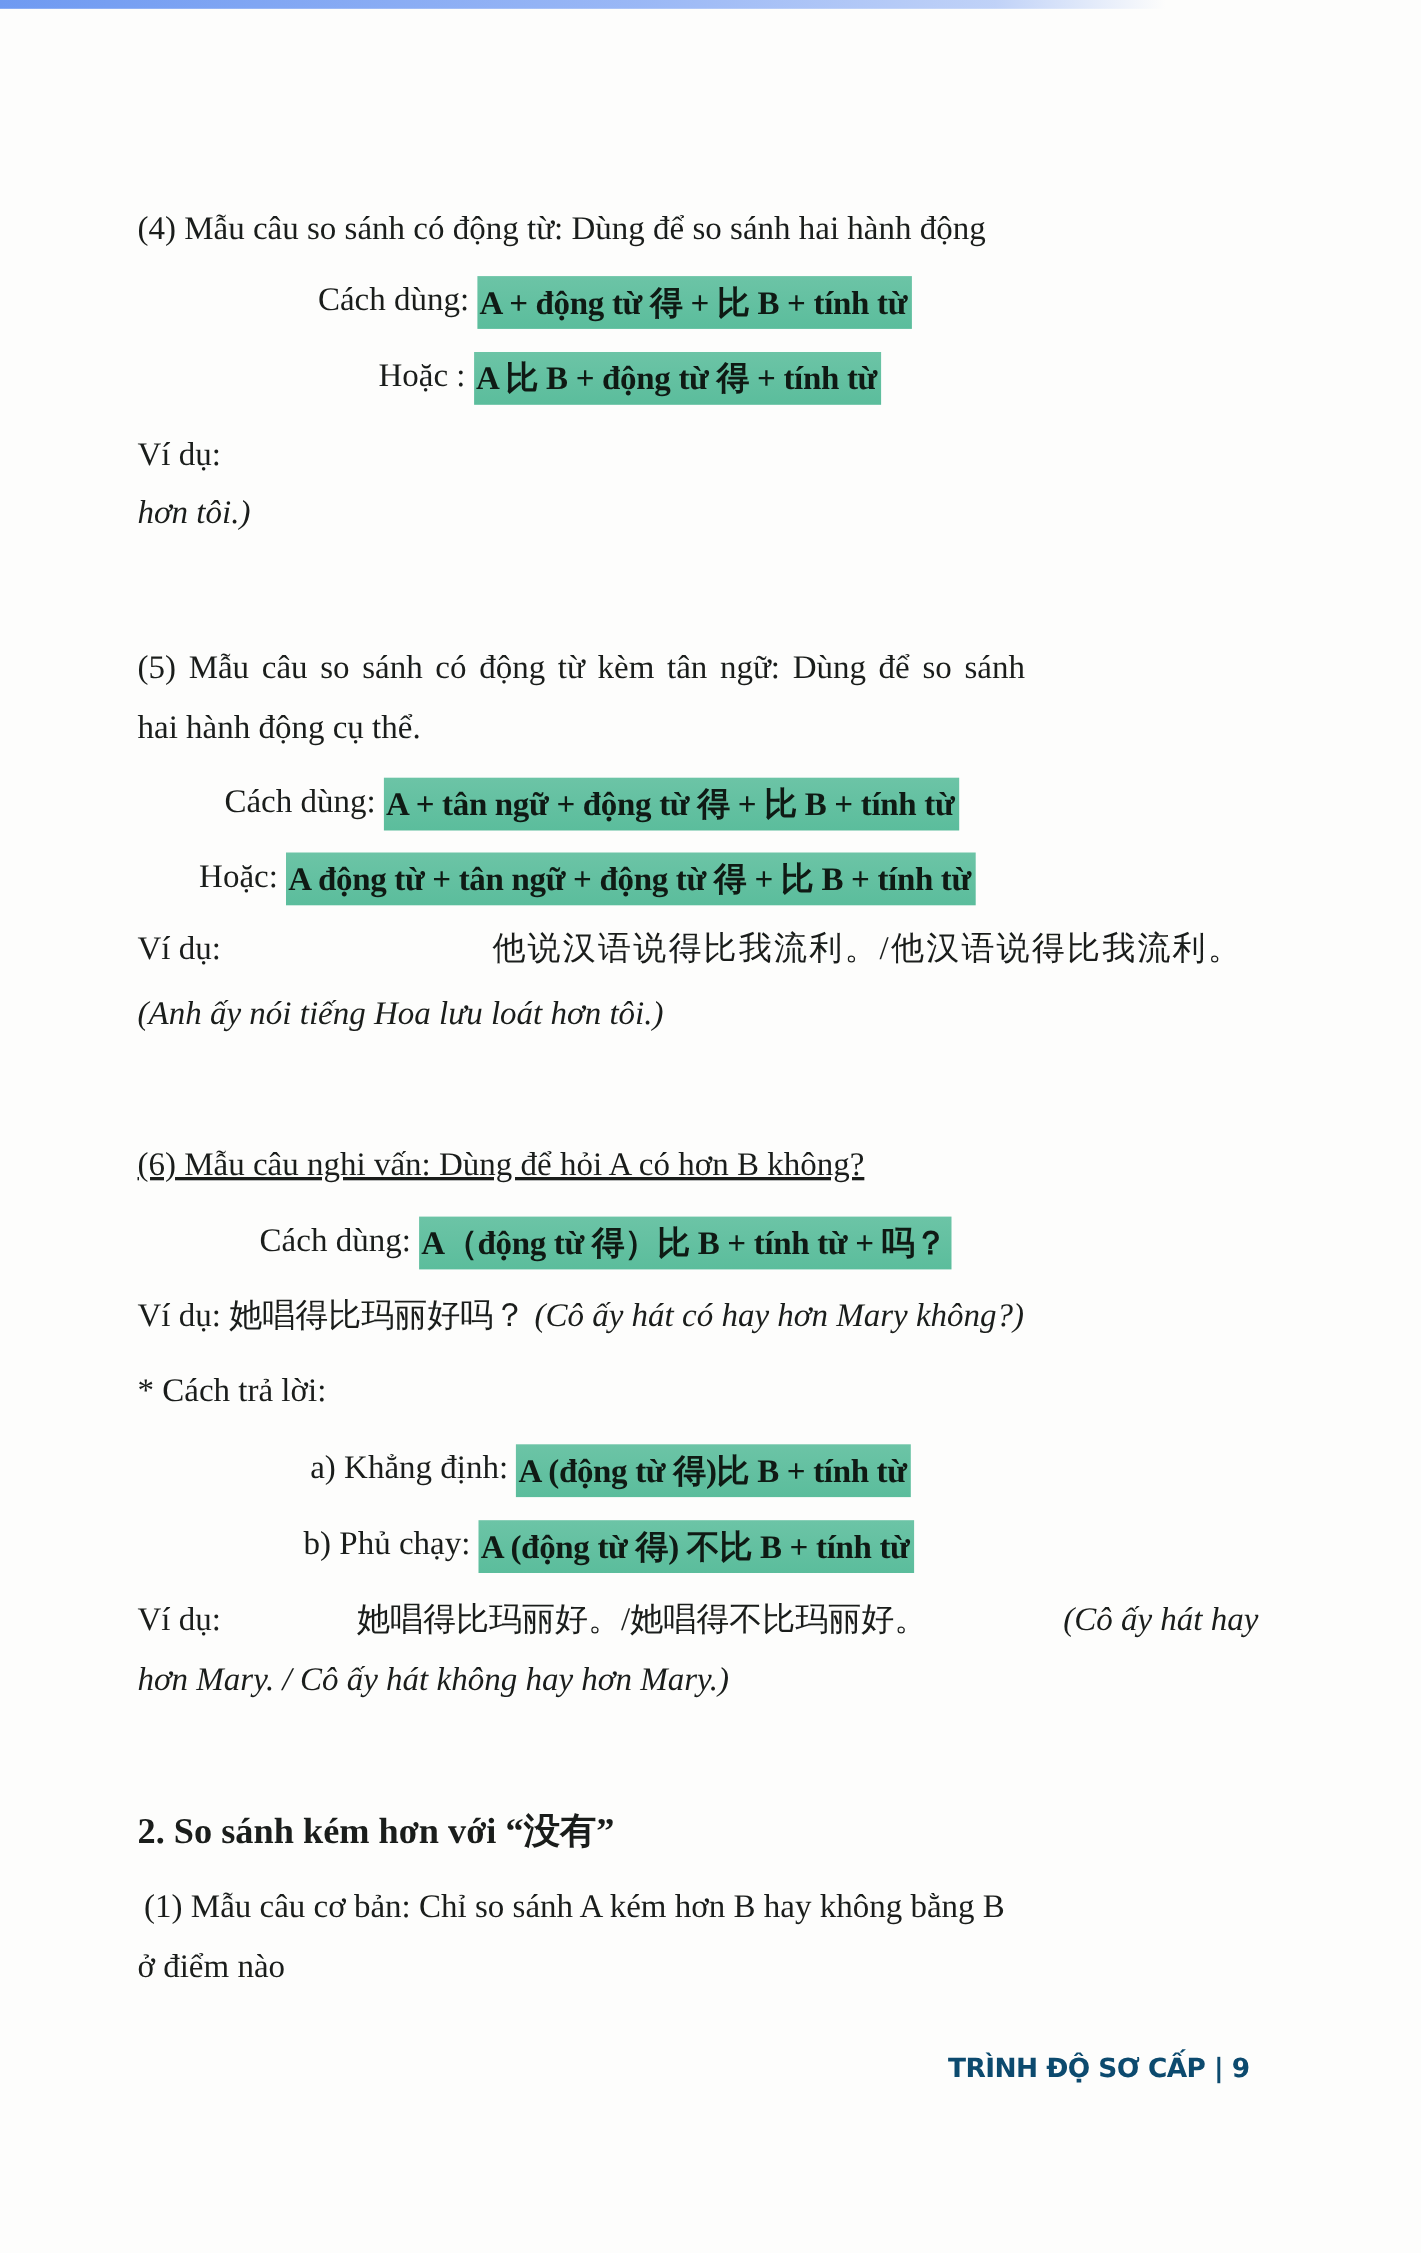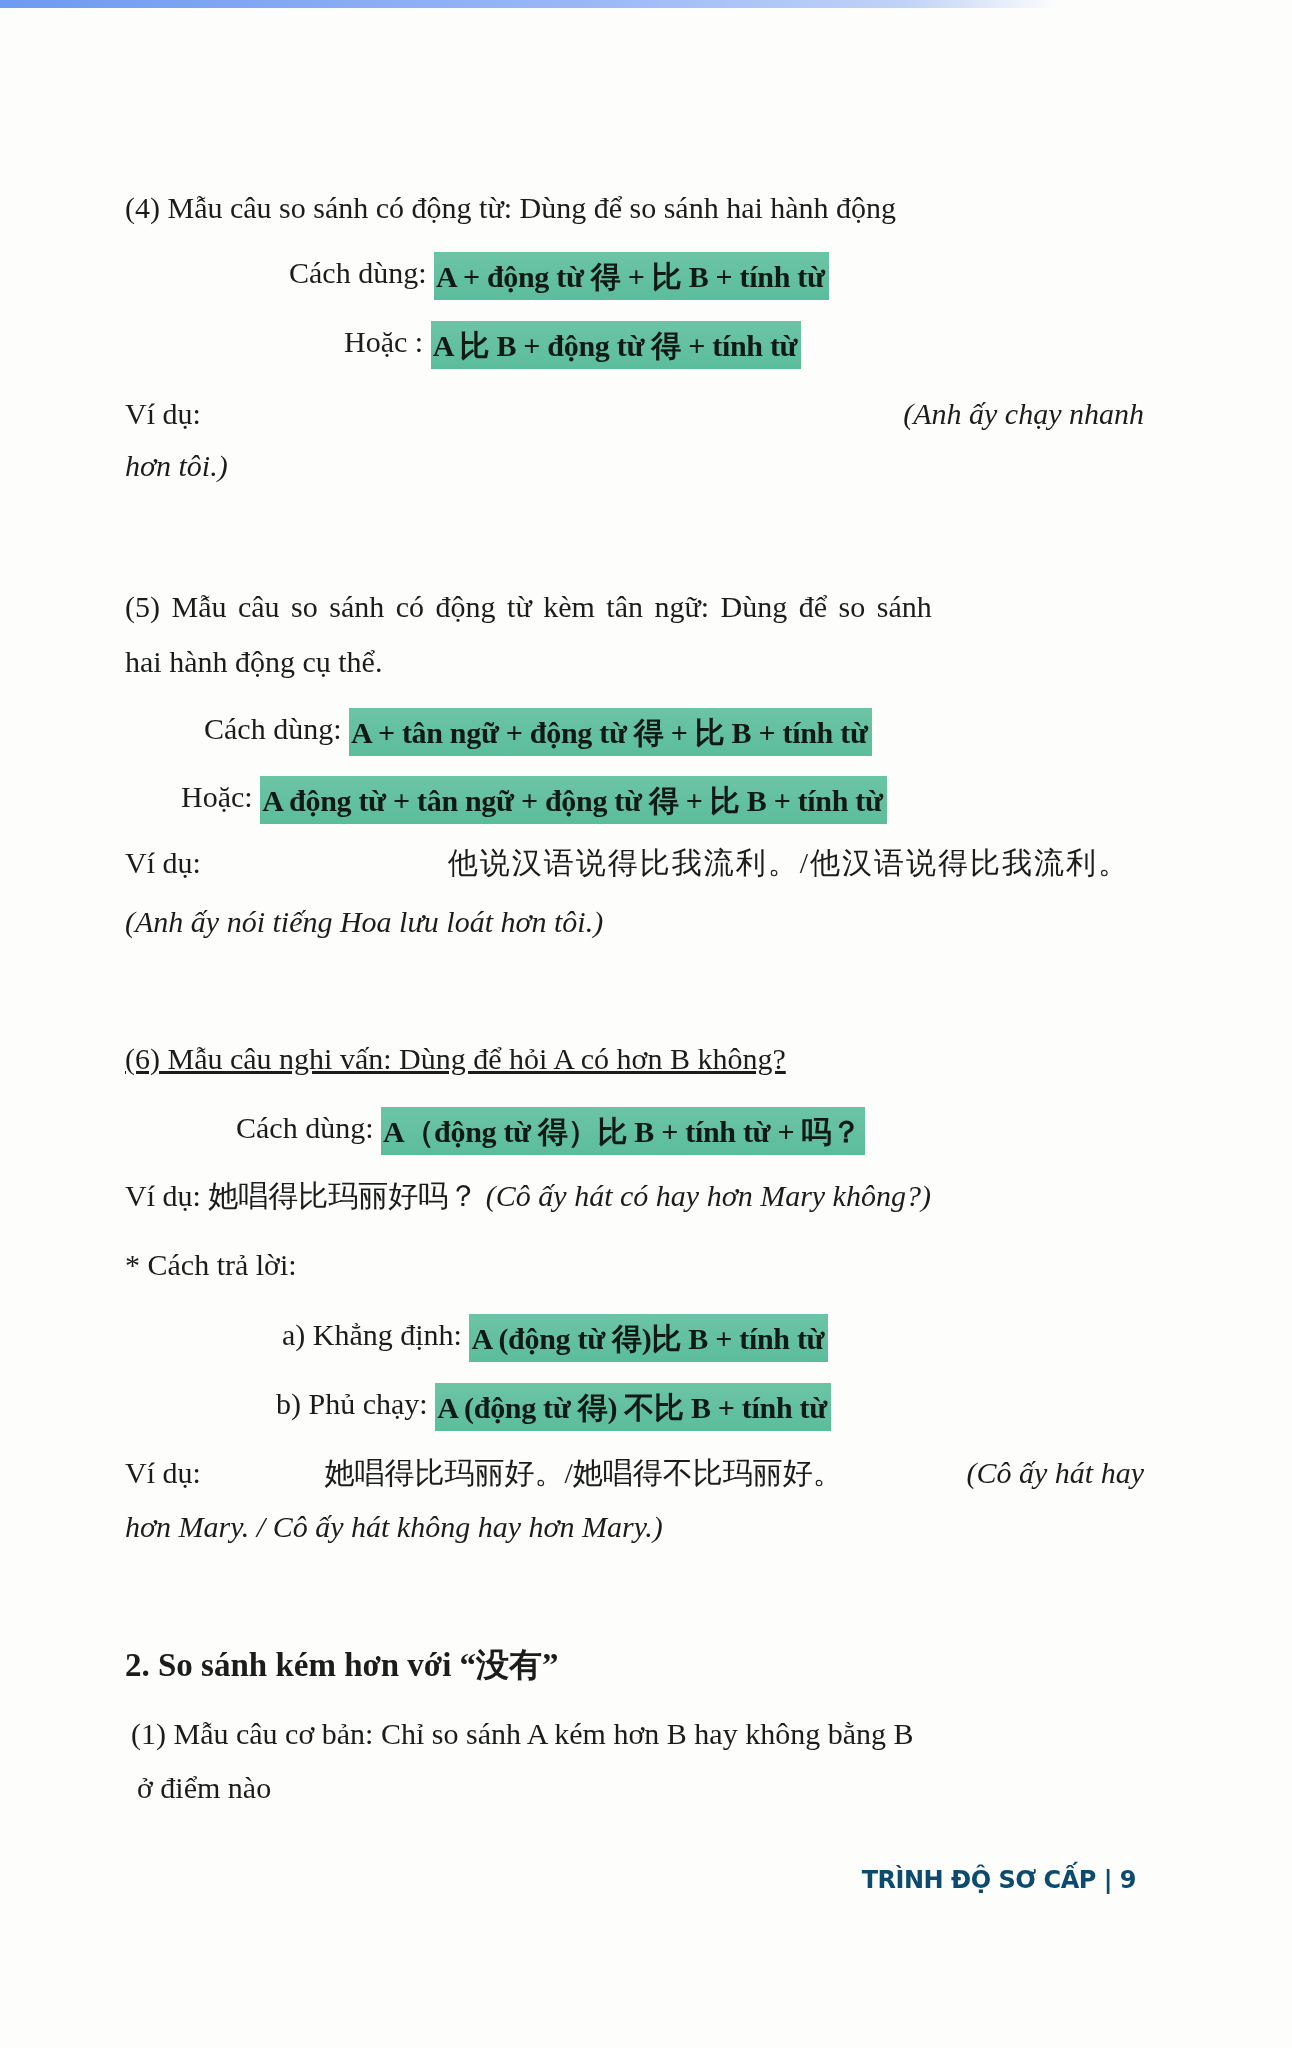--- a/index.html
+++ b/index.html
@@ -50,21 +50,20 @@
 <div class="line" style="left:289px; top:251px;">
   <span>Cách dùng:</span>
   <span class="hl">A + động từ 得 + 比 B + tính từ</span>
 </div>
 <div class="line" style="left:344px; top:320px;">
   <span>Hoặc :</span>
   <span class="hl">A 比 B + động từ 得 + tính từ</span>
 </div>
 <div class="line" style="left:125px; top:392px; width:1019px; display:flex; justify-content:space-between;">
   <span>Ví dụ:</span>
-  <span class="it">(Anh ấy chạy nhanh</span>
 </div>
 <div class="line it" style="left:125px; top:444px;">
   <span>hơn tôi.)</span>
 </div>
 
 <div class="line" style="left:125px; top:585px; width:1019px; display:flex; justify-content:space-between;">
   <span style="word-spacing:4px;">(5) Mẫu câu so sánh có động từ kèm tân ngữ: Dùng để so sánh</span>
 </div>
 <div class="line" style="left:125px; top:640px;">
   <span>hai hành động cụ thể.</span>
@@ -116,21 +115,21 @@
 <div class="line it" style="left:125px; top:1505px;">
   <span>hơn Mary. / Cô ấy hát không hay hơn Mary.)</span>
 </div>
 
 <div class="line heading" style="left:125px; top:1643px; font-size:33px;">
   <span>2. So sánh kém hơn với “没有”</span>
 </div>
 <div class="line" style="left:131px; top:1712px;">
   <span>(1) Mẫu câu cơ bản: Chỉ so sánh A kém hơn B hay không bằng B</span>
 </div>
-<div class="line" style="left:125px; top:1766px;margin-left:12px;">
+<div class="line" style="left:125px; top:1766px;">
   <span>ở điểm nào</span>
 </div>
 
 <div class="footer">
   <span>TRÌNH ĐỘ SƠ CẤP</span>
   <span>|</span>
   <span>9</span>
 </div>
 
 </body></html>

